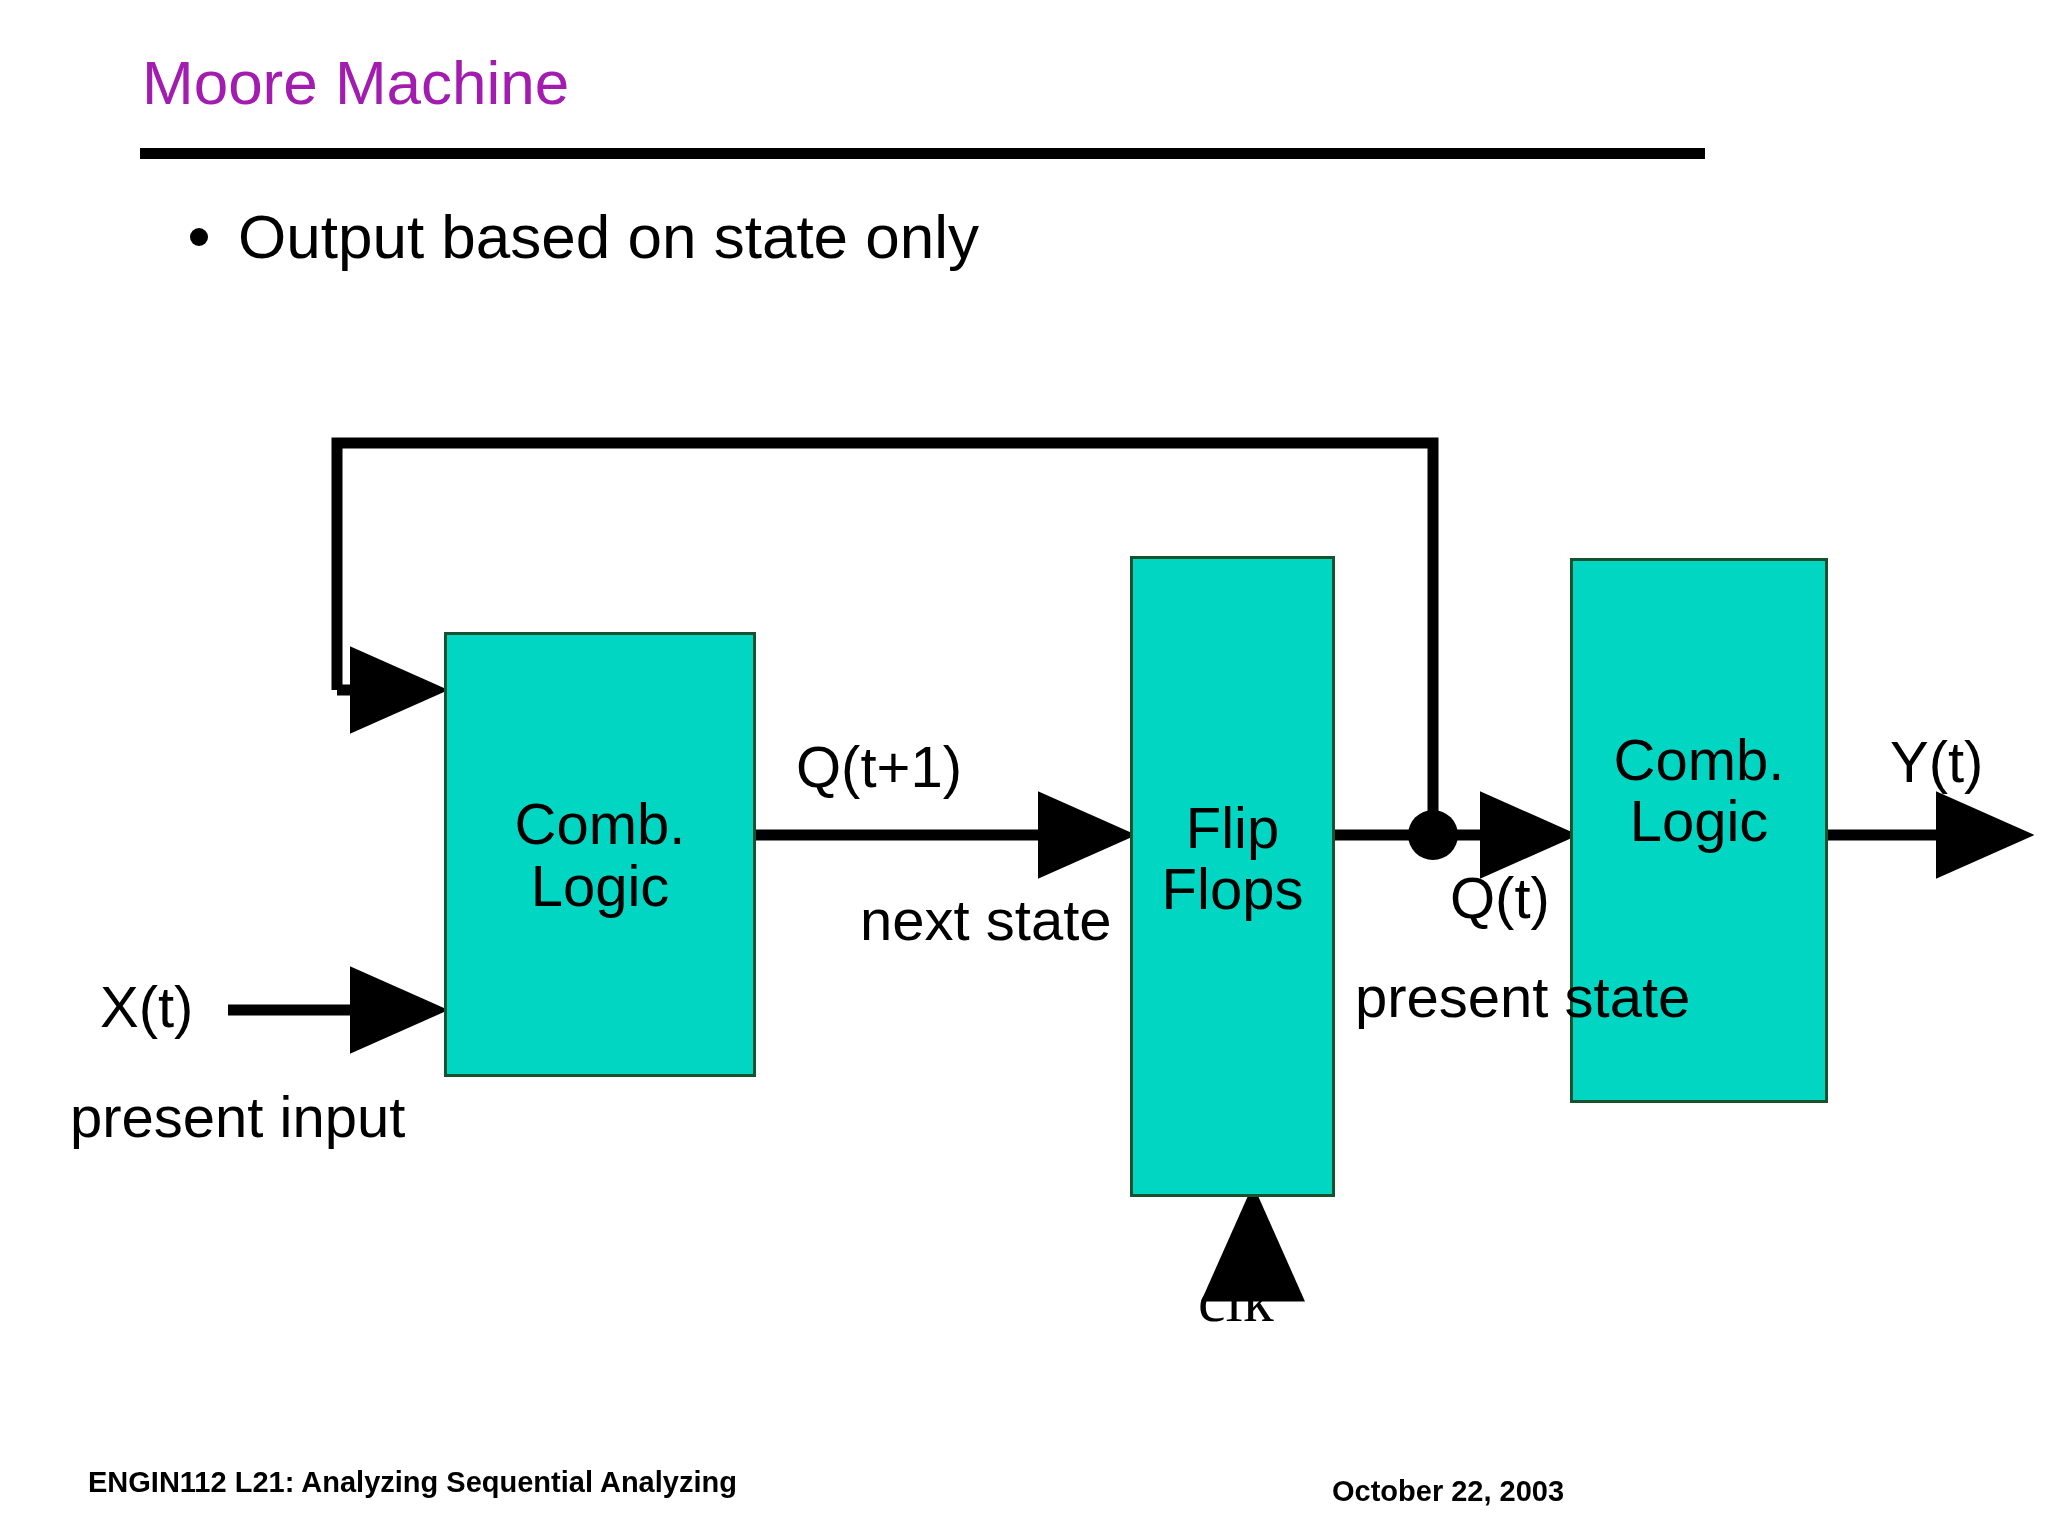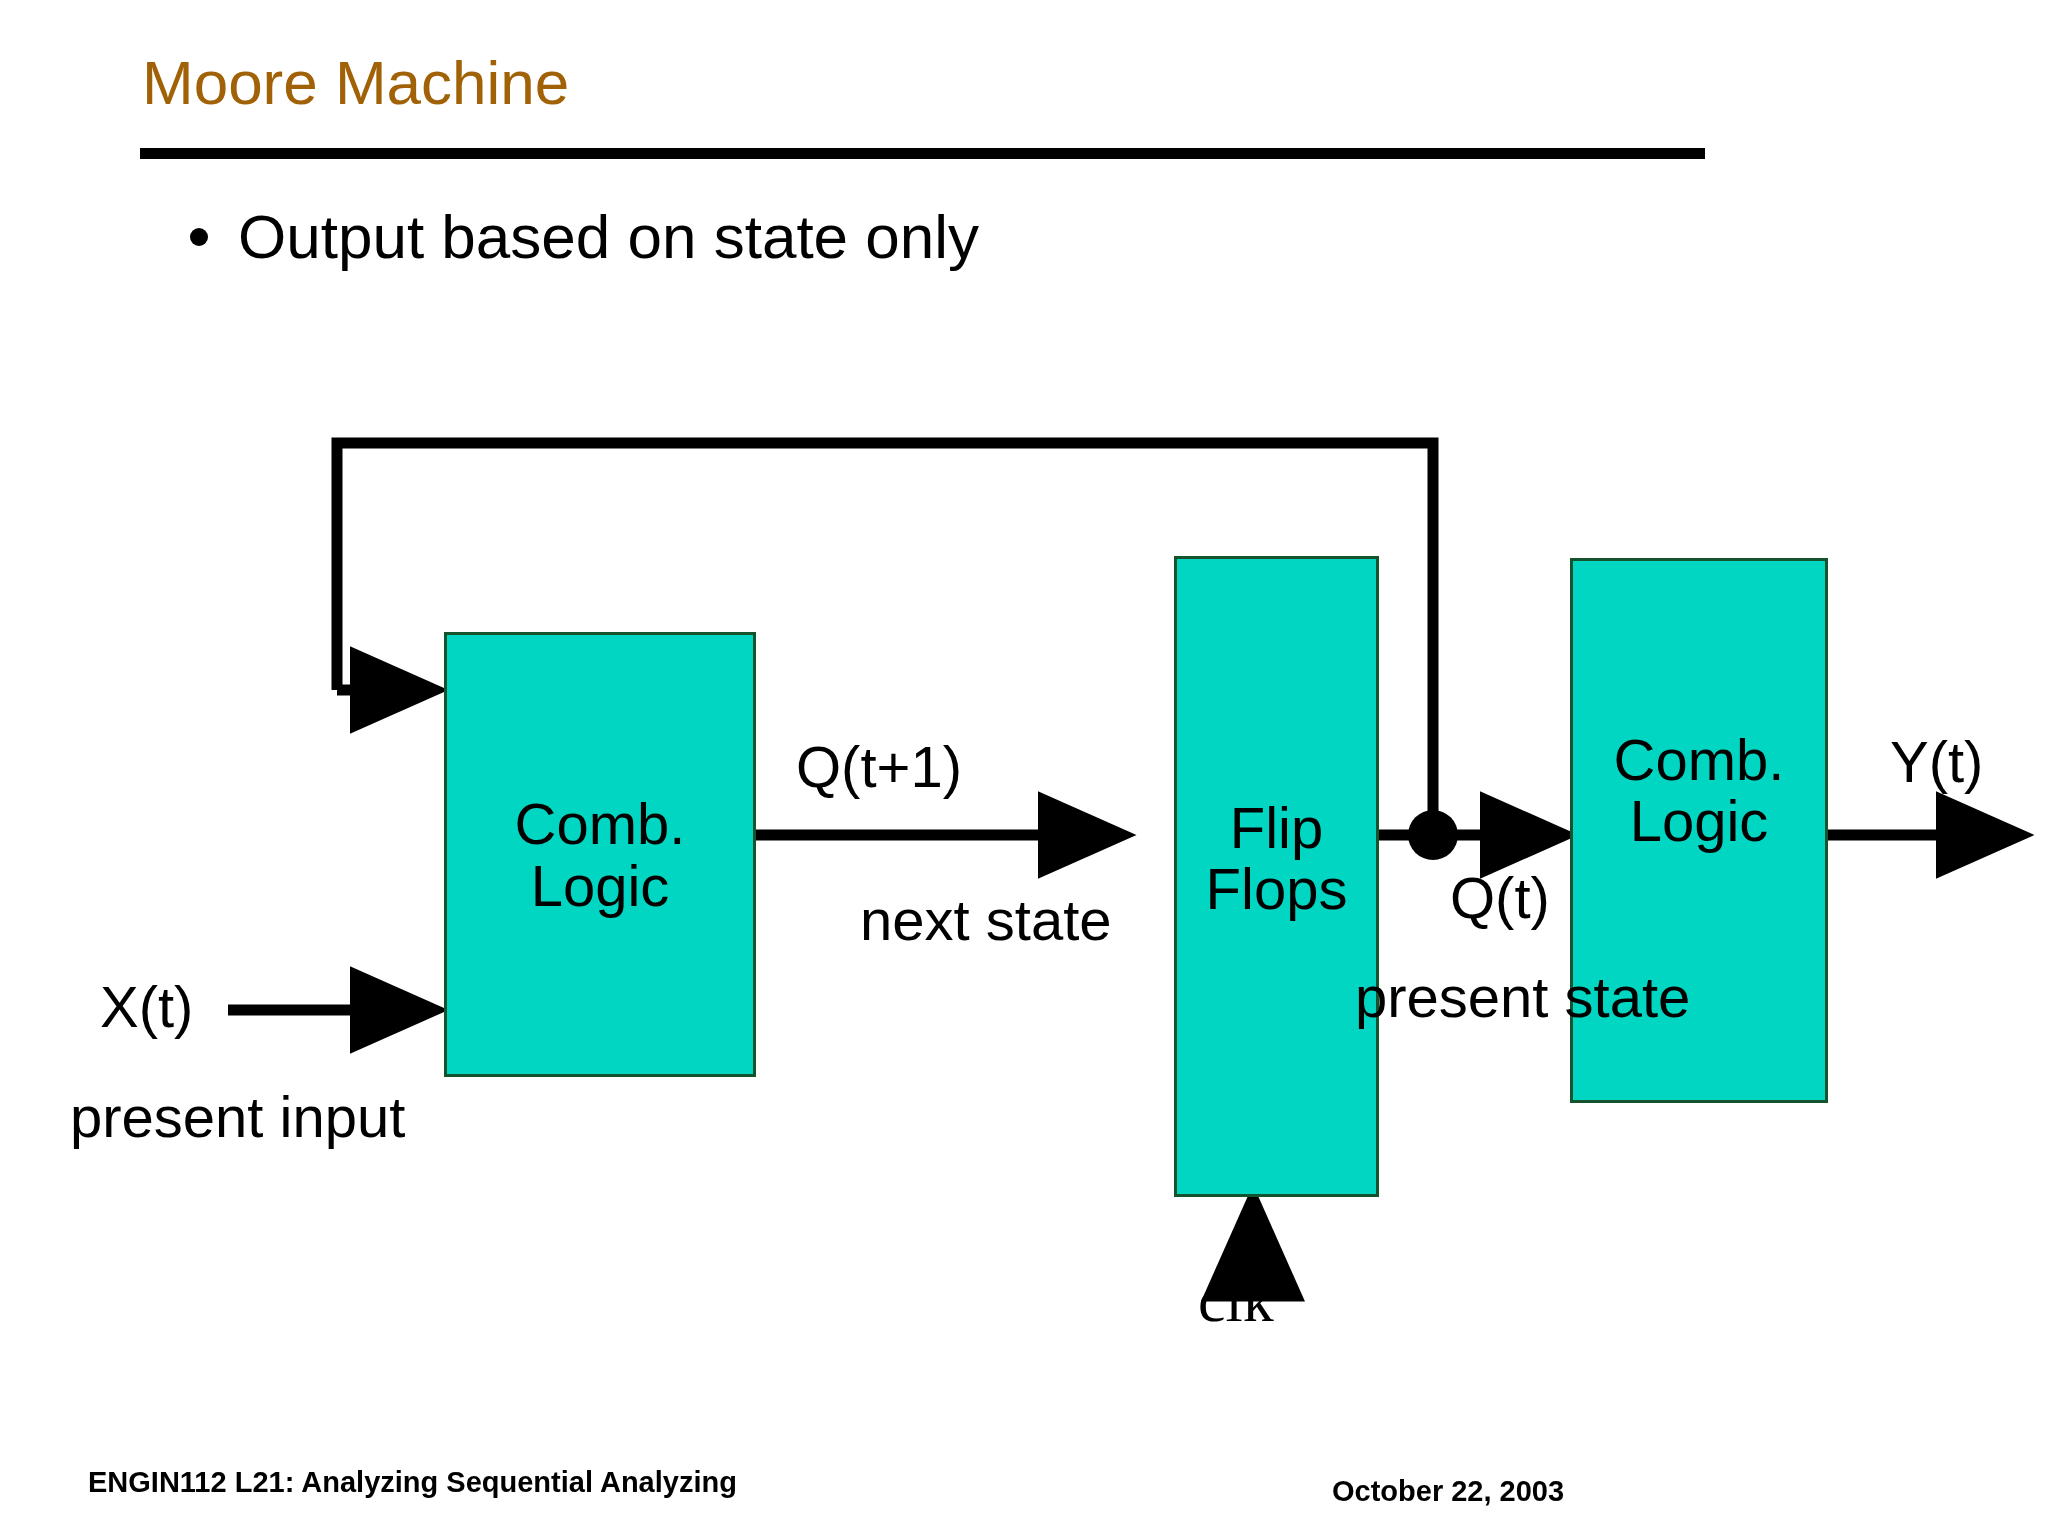--- a/index.html
+++ b/index.html
@@ -16,21 +16,21 @@
     background: #ffffff;
   }
 
   
   #slide-title {
     position: absolute;
     left: 142px;
     top: 52px;
     font-size: 62px;
     font-weight: 400;
-    color: #a16207;
+    color: #a21caf;
     letter-spacing: 0px;
     white-space: nowrap;
     line-height: 1.0;
   }
   #title-rule {
     position: absolute;
     left: 140px;
     top: 148px;
     width: 1565px;
     height: 11px;
@@ -89,21 +89,20 @@
 
   #block-comb-logic-1 {
     left: 444px; top: 632px; width: 312px; height: 445px;
     font-size: 58px;
   }
   #block-flip-flops {
     left: 1130px; top: 556px; width: 205px; height: 641px;
     font-size: 58px;
     justify-content: flex-start;
     padding-top: 238px;
-    margin-left: 44px;
   }
   #block-comb-logic-2 {
     left: 1570px; top: 558px; width: 258px; height: 545px;
     font-size: 58px;
     justify-content: flex-start;
     padding-top: 168px;
   }
 
   .lbl {
     position: absolute;

